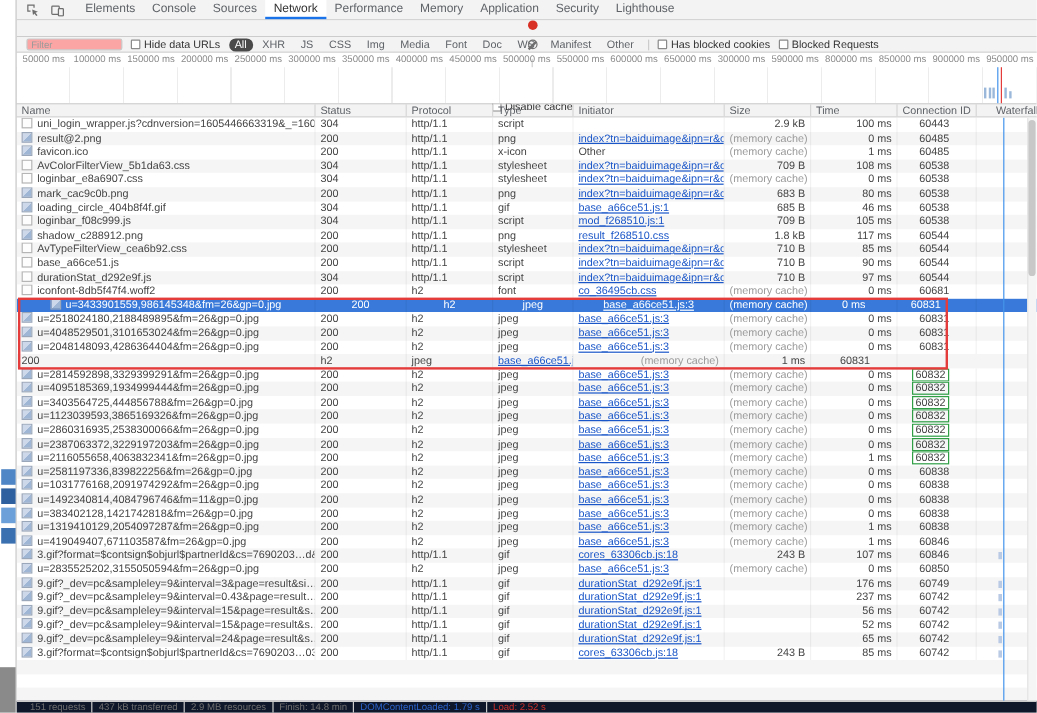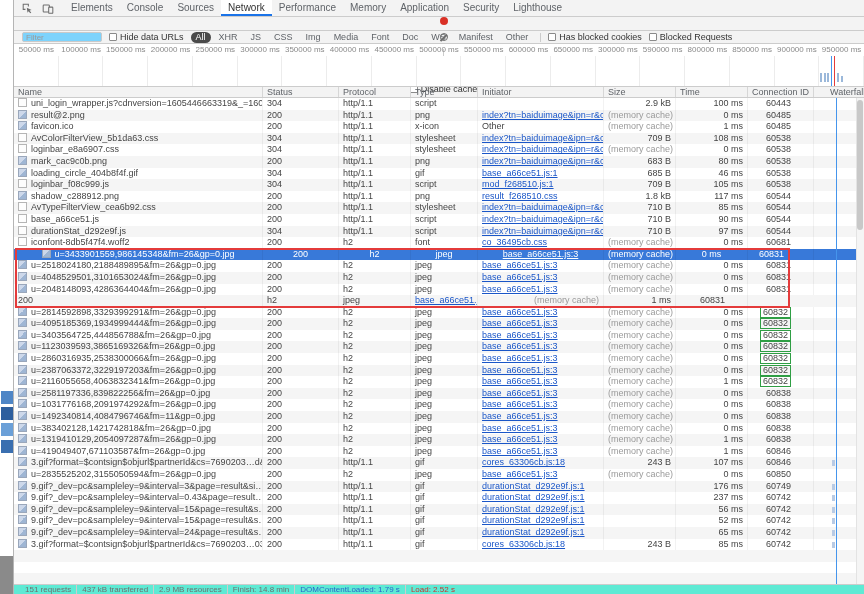--- a/index.html
+++ b/index.html
@@ -29,21 +29,21 @@
   .clr::after{content:"";position:absolute;left:-2px;top:2.5px;width:9px;height:1.5px;background:#6e6e6e;transform:rotate(-45deg);}
   .vsep{width:1px;height:9px;background:#ccc;flex:0 0 auto;}
   .chk{display:flex;align-items:center;gap:3px;white-space:nowrap;}
   .box{width:8px;height:8px;border:1px solid #8a8a8a;border-radius:1px;background:#fff;flex:0 0 auto;}
   .dd{display:flex;gap:2px;white-space:nowrap;}
   .caret{font-size:7px;color:#6e6e6e;}
   .hararrow{color:#6e6e6e;font-size:9px;line-height:9px;}
 
   
   .filterbar{height:13px;background:#f3f3f3;border-bottom:1px solid #ccc;display:flex;align-items:center;font-size:9px;gap:7px;padding-left:8px;color:#333;}
-  .finput{width:80px;height:10px;border:1px solid #c9c9c9;border-radius:2px;background:#7dd3fc;font-size:8px;padding:0 3px;color:#333;font-family:inherit;outline:none;}
+  .finput{width:80px;height:10px;border:1px solid #c9c9c9;border-radius:2px;background:#fca5a5;font-size:8px;padding:0 3px;color:#333;font-family:inherit;outline:none;}
   .finput::placeholder{color:#9a9a9a;}
   .pills{display:flex;gap:3px;align-items:center;}
   .pill{padding:0 5px;border-radius:7px;line-height:11px;color:#5f6368;white-space:nowrap;}
   .pill.on{background:#4a4a4a;color:#fff;}
 
   
   .ruler{height:12px;display:flex;font-size:8px;color:#8a8a8a;overflow:hidden;background:#fff;}
   .tick{flex:0 0 44.74px;width:44.74px;text-align:center;line-height:12px;white-space:nowrap;}
   .overview{position:relative;height:31px;border-bottom:1px solid #ccc;background:repeating-linear-gradient(to right,#fff 0 43.74px,#ececec 43.74px 44.74px);}
   .ov-act{position:absolute;top:17px;height:9px;width:2px;background:#9bb8da;}
@@ -71,21 +71,21 @@
   .fi.doc{background:#fdfdfd;border:1px solid #b5b5b5;}
   .fi.img{background:linear-gradient(135deg,#cdd8ea 0 50%,#9fb6d4 50% 100%);border:1px solid #9aa7bb;}
   .gbox{display:inline-block;border:1px solid #2f9e44;padding:0 2px;line-height:9px;}
   .wdot{position:absolute;top:3px;width:3px;height:6px;background:#b9cbe4;}
   .redbox{position:absolute;left:1px;width:775px;border:2px solid #e43b3b;pointer-events:none;z-index:5;}
   .wline{position:absolute;top:0;bottom:0;left:822px;width:1px;background:#4595ec;z-index:4;}
   .sbar{position:absolute;right:0;top:0;bottom:0;width:8px;background:#f5f5f5;border-left:1px solid #e3e3e3;z-index:6;}
   .sthumb{position:absolute;right:1px;top:2px;width:6px;height:130px;background:#c8c8c8;border-radius:3px;}
 
   
-  .statusbar{position:absolute;left:0;right:0;bottom:0;height:10px;background:#5eead4;border-top:1px solid #ccc;display:flex;align-items:flex-start;font-size:8px;color:#6e6e6e;padding-left:6px;}
+  .statusbar{position:absolute;left:0;right:0;bottom:0;height:10px;background:#0f172a;border-top:1px solid #ccc;display:flex;align-items:flex-start;font-size:8px;color:#6e6e6e;padding-left:6px;}
   .sitem{white-space:nowrap;padding:0 5px;}
   .sitem + .sitem{border-left:1px solid #ccc;}
   .sitem.dcl{color:#2b62c9;}
   .sitem.load{color:#c9302c;}
 </style>
 </head>
 <body>
 
 <div class="screen">
 

